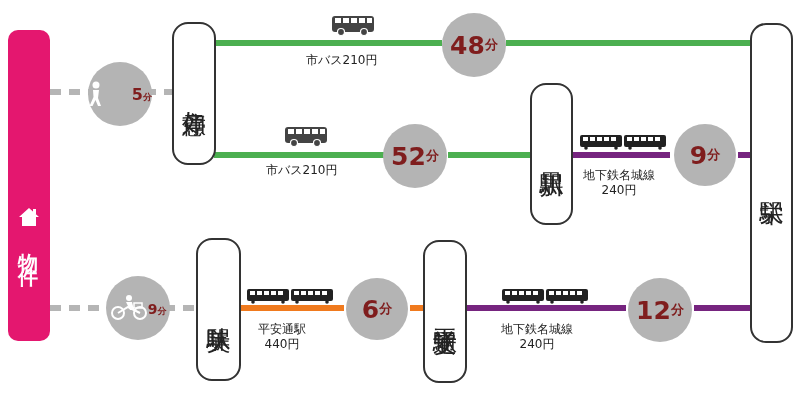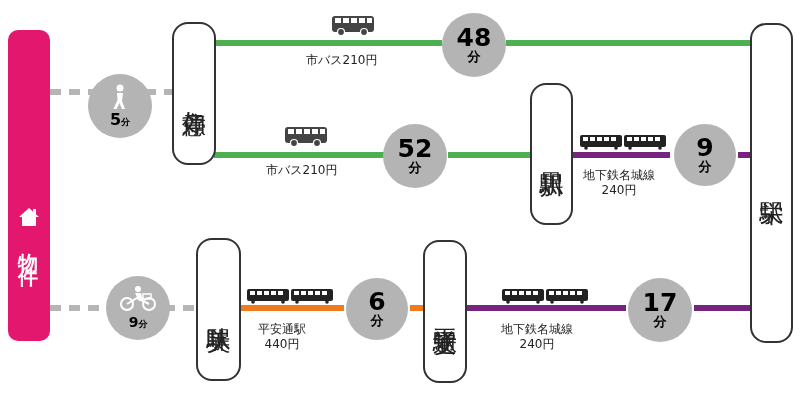--- a/index.html
+++ b/index.html
@@ -8,43 +8,43 @@
   .line { position: absolute; height: 6px; }
   .green { background: #4caf50; }
   .purple { background: #76247f; }
   .orange { background: #f07a1e; }
   .dash { position: absolute; height: 6px;
           background: repeating-linear-gradient(90deg, #b5b5b5 0 11px, transparent 11px 19px); }
   .station { position: absolute; border: 2.5px solid #333; border-radius: 16px; background: #fff;
              box-sizing: border-box; display: flex; align-items: center; justify-content: center; }
   .station .vtext { writing-mode: vertical-rl; text-orientation: upright; font-size: 24px; color: #222;
                     letter-spacing: 1px; line-height: 1; }
-  .circle { position: absolute; border-radius: 50%; background: #b4b4b4; color: #000000;
-            display: flex; flex-direction: column; align-items: center; justify-content: center; }
+  .circle { position: absolute; border-radius: 50%; background: #b4b4b4; color: #7f1d1d;
+            display: flex; flex-direction: row; align-items: center; justify-content: center; }
   .circle .num { font-weight: bold; font-size: 25px; line-height: 1; }
   .circle .unit { font-size: 13px; font-weight: bold; line-height: 1.1; }
   .label { position: absolute; font-size: 12px; color: #222; text-align: center; line-height: 15px; white-space: nowrap; }
   .prop { position: absolute; left: 8px; top: 30px; width: 42px; height: 311px; background: #e4176f;
           border-radius: 10px; display: flex; flex-direction: column; align-items: center; justify-content: center; color: #fff; }
   .prop .ptxt { writing-mode: vertical-rl; text-orientation: upright; font-size: 20px; font-weight: bold; letter-spacing: 14px; margin-top: 10px; }
   .icon { position: absolute; }
 </style>
 </head>
 <body>
 
 <div class="prop">
   <svg width="22" height="20" viewBox="0 0 22 20" style="margin-top:100px">
     <polygon points="11,1 1,10 4,10 4,19 18,19 18,10 21,10" fill="#fff"></polygon>
     <rect x="15" y="2" width="3" height="5" fill="#fff"></rect>
   </svg>
   <span class="ptxt">物件</span>
 </div>
 
 <div class="dash" style="left:50px; top:89px; width:122px;"></div>
-<div class="circle" style="left:88px; top:74px; width:64px; height:64px;">
+<div class="circle" style="left:88px; top:62px; width:64px; height:64px;justify-content:space-between;">
   <svg width="16" height="26" viewBox="0 0 16 26">
     <circle cx="8" cy="4" r="3.5" fill="#fff"></circle>
     <path d="M5 9 h6 l-1 8 l3 8 h-3 l-2.5 -6 l-3 6 h-3 l4 -9 z" fill="#fff"></path>
   </svg>
   <div><span class="num" style="font-size:16px">5</span><span class="unit" style="font-size:9px">分</span></div>
 </div>
 
 <div class="dash" style="left:50px; top:305px; width:146px;"></div>
 <div class="circle" style="left:106px; top:276px; width:64px; height:64px;">
   <svg width="38" height="26" viewBox="0 0 38 26">
@@ -182,21 +182,21 @@
       <circle cx="37" cy="14" r="1.8"></circle>
       <circle cx="51" cy="14" r="1.8"></circle>
       <circle cx="81" cy="14" r="1.8"></circle>
     </g>
 </svg>
 <div class="label" style="left:501px; top:322px;">
   <div>地下鉄名城線</div>
   <div>240円</div>
 </div>
 <div class="circle" style="left:628px; top:278px; width:64px; height:64px;">
-  <span class="num">17</span>
+  <span class="num">12</span>
   <span class="unit">分</span>
 </div>
 
 <div class="station" style="left:172px; top:22px; width:44px; height:143px;">
   <span class="vtext">如意停</span>
 </div>
 <div class="station" style="left:530px; top:83px; width:43px; height:142px;">
   <span class="vtext">黒川駅</span>
 </div>
 <div class="station" style="left:750px; top:23px; width:43px; height:320px;">

